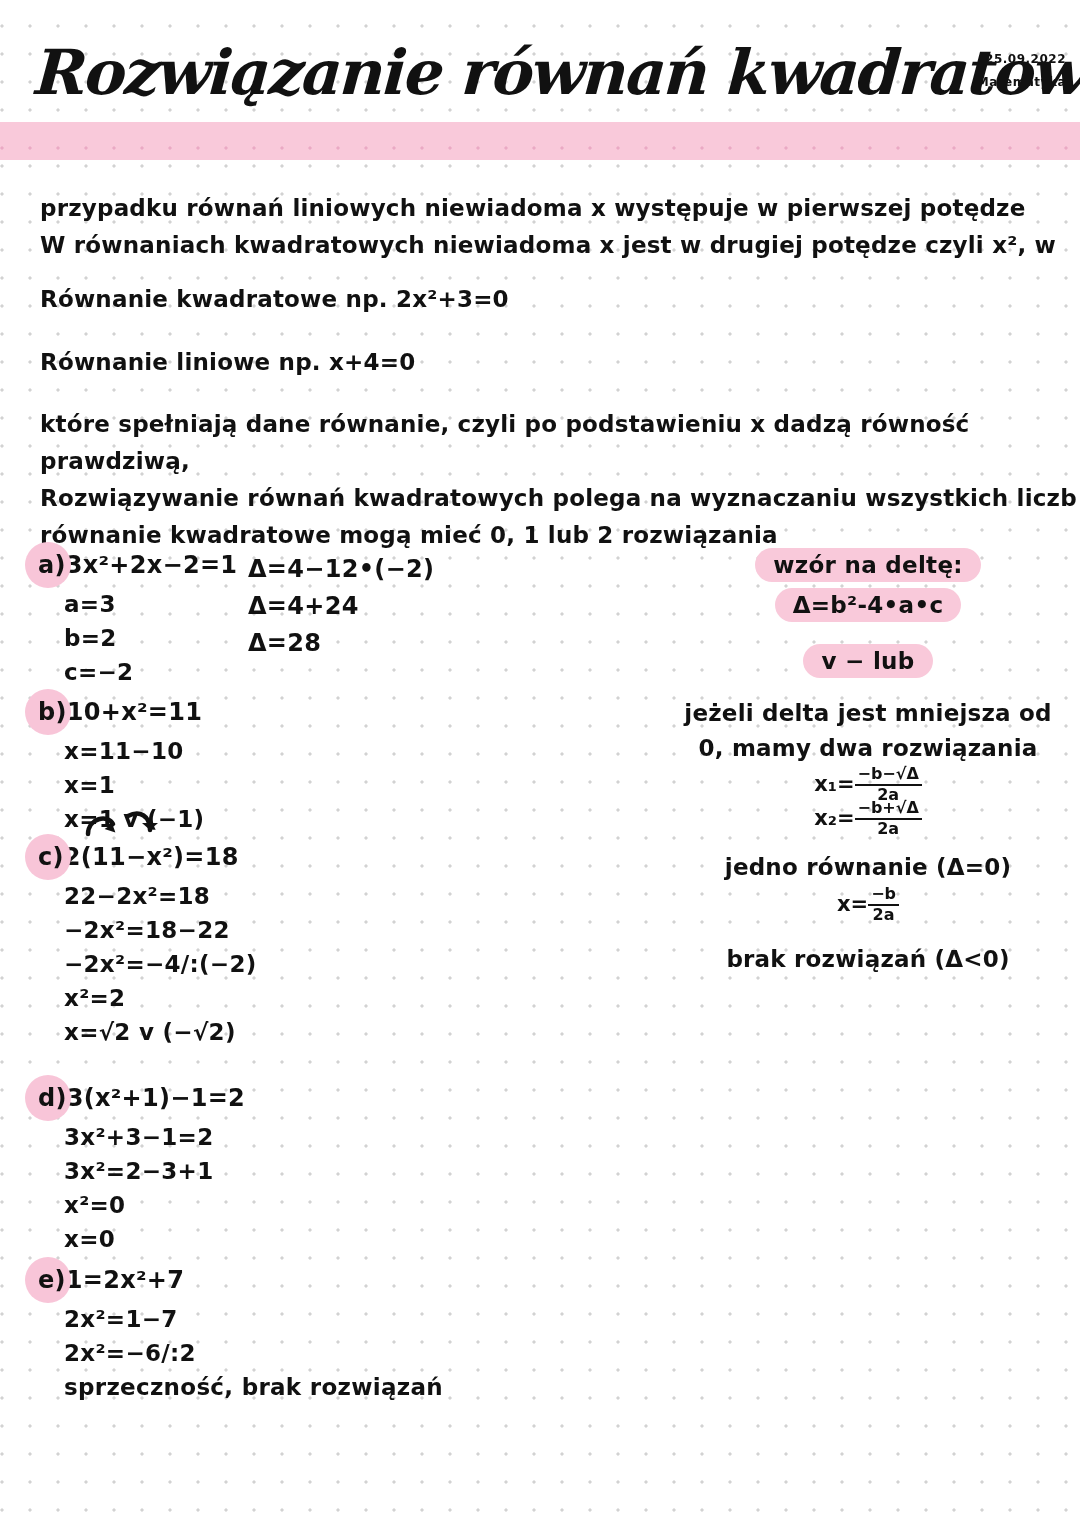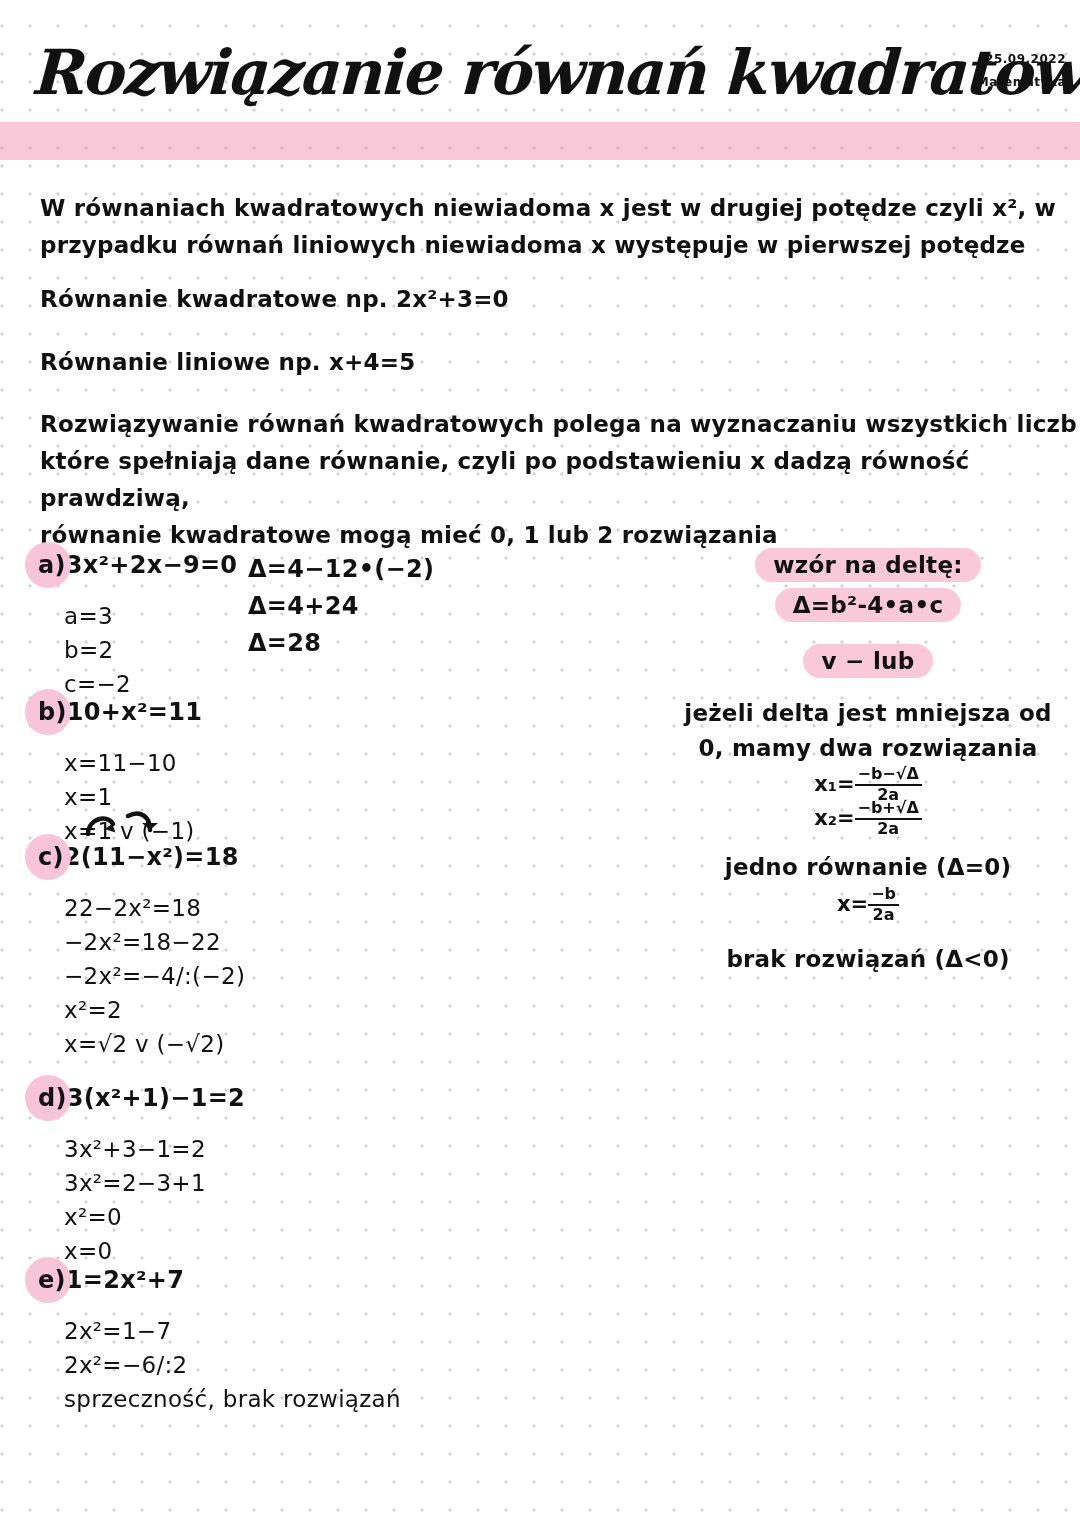--- a/index.html
+++ b/index.html
@@ -16,21 +16,21 @@
   .title{position:absolute;left:36px;top:36px;width:1020px;white-space:nowrap;
          font-family:"DejaVu Serif", serif;font-style:italic;font-weight:700;
          font-size:62px;letter-spacing:-2px;transform:skewX(-4deg);}
   .hw{font-weight:700;font-size:23px;letter-spacing:0.2px;}
   .para{position:absolute;left:40px;line-height:37px;}
   .prob{position:absolute;left:38px;}
   .phead{font-size:24px;font-weight:700;letter-spacing:0.3px;white-space:nowrap;}
   .plabel{position:relative;display:inline-block;z-index:1;}
   .plabel::before{content:'';position:absolute;width:46px;height:46px;border-radius:50%;
         background:#f8c5d8;left:-13px;top:-9px;z-index:-1;}
-  .plines{margin:20px 0 0 26px;line-height:34px;font-size:23px;font-weight:400;
+  .plines{margin:8px 0 0 26px;line-height:34px;font-size:23px;font-weight:700;
         letter-spacing:0.3px;white-space:nowrap;}
   .delta{position:absolute;left:248px;top:551px;line-height:37px;font-size:24px;
         font-weight:700;letter-spacing:0.3px;}
   .notes{position:absolute;left:668px;top:548px;width:400px;height:430px;text-align:center;}
   .notes > div{position:absolute;left:0;right:0;}
   .pill{display:inline-block;background:#f9c9da;border-radius:22px;padding:4px 18px;
         font-size:23px;font-weight:700;letter-spacing:0.3px;}
   .ntext{font-size:23px;font-weight:700;letter-spacing:0.2px;white-space:nowrap;}
   .fline{font-size:21px;font-weight:700;}
   .frac{display:inline-block;vertical-align:middle;text-align:center;
@@ -47,36 +47,36 @@
   <div class="hdr">
     <div>25.09.2022</div>
     <div>Matematyka</div>
   </div>
 
   <div class="title">Rozwiązanie równań kwadratowych</div>
 
   <div class="band"></div>
 
   <div class="para hw" style="top:190px">
+    <div>przypadku równań liniowych niewiadoma x występuje w pierwszej potędze</div>
     <div>W równaniach kwadratowych niewiadoma x jest w drugiej potędze czyli x², w</div>
-    <div>przypadku równań liniowych niewiadoma x występuje w pierwszej potędze</div>
   </div>
 
   <div class="para hw" style="top:281px">Równanie kwadratowe np. 2x²+3=0</div>
 
-  <div class="para hw" style="top:344px">Równanie liniowe np. x+4=5</div>
+  <div class="para hw" style="top:344px">Równanie liniowe np. x+4=0</div>
 
   <div class="para hw" style="top:406px">
+    <div>które spełniają dane równanie, czyli po podstawieniu x dadzą równość prawdziwą,</div>
     <div>Rozwiązywanie równań kwadratowych polega na wyznaczaniu wszystkich liczb</div>
-    <div>które spełniają dane równanie, czyli po podstawieniu x dadzą równość prawdziwą,</div>
     <div>równanie kwadratowe mogą mieć 0, 1 lub 2 rozwiązania</div>
   </div>
 
   <div class="prob" style="top:551px">
-    <div class="phead"><span class="plabel">a)</span><span>3x²+2x−9=0</span></div>
+    <div class="phead"><span class="plabel">a)</span><span>3x²+2x−2=1</span></div>
     <div class="plines">
       <div>a=3</div>
       <div>b=2</div>
       <div>c=−2</div>
     </div>
   </div>
 
   <div class="delta">
     <div>Δ=4−12•(−2)</div>
     <div>Δ=4+24</div>

